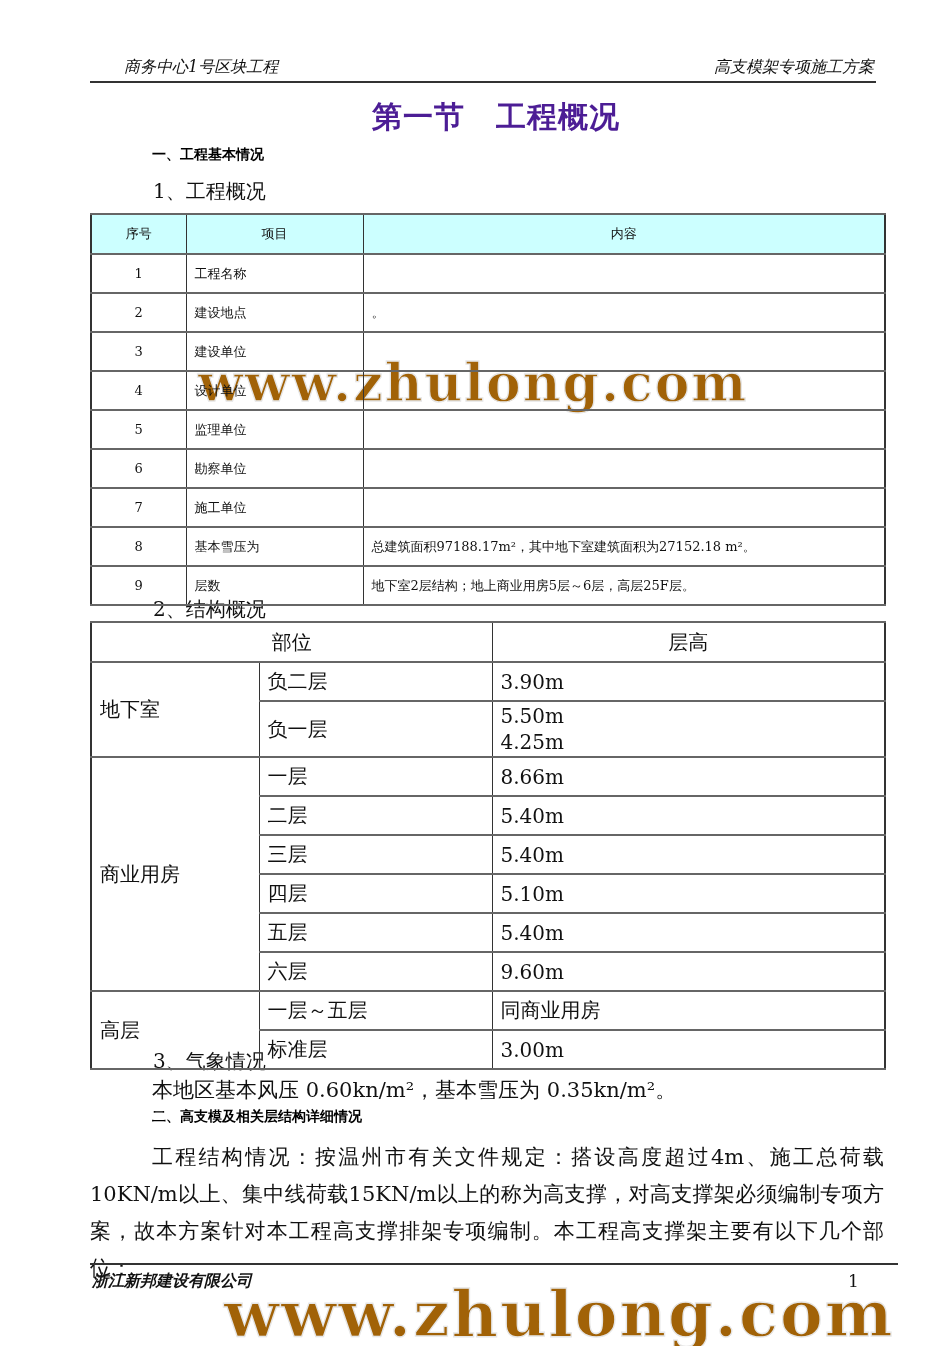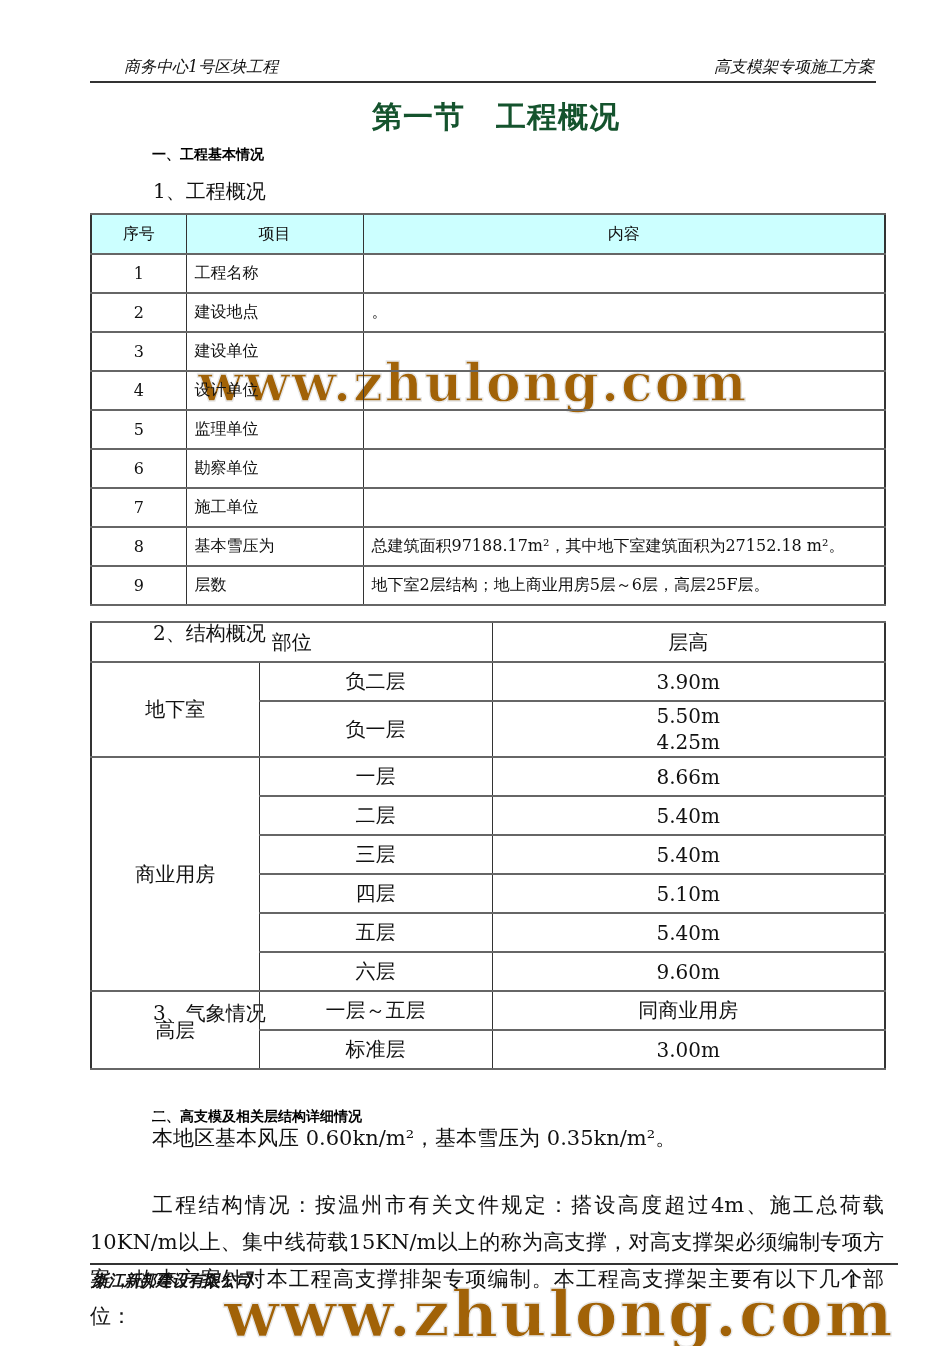--- a/index.html
+++ b/index.html
@@ -23,52 +23,52 @@
   .hdr-right { right:76px; }
   .hdr-rule  { position:absolute; left:90px; top:81px; width:786px; height:2px; background:#333; }
   .ftr-rule  { position:absolute; left:90px; top:1263px; width:808px; height:2px; background:#333; }
   .ftr-left  { position:absolute; left:92px; top:1271px; font-size:16px; font-style:italic; z-index:2;font-weight:bold; }
   .ftr-page  { position:absolute; left:848px; top:1271px; font-size:17px; z-index:2; }
 
   
   .title {
     position:absolute; left:0; right:0; top:97px; margin:0; padding-left:42px;
     text-align:center; font-family:"Liberation Sans","DejaVu Sans",sans-serif;
-    font-weight:bold; font-size:30px; letter-spacing:1px; color:#14532d;
+    font-weight:bold; font-size:30px; letter-spacing:1px; color:#4c1d95;
   }
   .h2 {
     position:absolute; left:152px; font-family:"Liberation Sans","DejaVu Sans",sans-serif;
     font-weight:bold; font-size:14px; color:#000; white-space:nowrap;
   }
   .h2-1 { top:146px; }
   .h2-2 { top:1108px; }
   .sub { position:absolute; left:153px; font-size:20px; white-space:nowrap; }
   .sub-1 { top:178px; }
-  .sub-2 { top:620px;text-align:right; }
-  .sub-3 { top:1000px; }
-
-  .bodyline { position:absolute; left:90px; width:794px; font-size:21px;margin-top:48px; }
+  .sub-2 { top:596px;text-align:right; }
+  .sub-3 { top:1048px; }
+
+  .bodyline { position:absolute; left:90px; width:794px; font-size:21px; }
   .weather { top:1076px; text-indent:62px; }
   .para2   { top:1139px; line-height:37px; text-indent:62px; text-align:justify; }
 
   
   table { border-collapse:collapse; table-layout:fixed; position:absolute; left:90px; z-index:1; }
-  .t1 { top:213px; width:794px; font-size:16px;padding-left:24px; }
+  .t1 { top:213px; width:794px; font-size:13px;padding-left:24px; }
   .t2 { top:621px; width:794px; font-size:20px; }
   td,th {
     border-left:1px solid #333; border-right:1px solid #333;
     border-top:2px solid #666; border-bottom:2px solid #666;
     font-weight:normal; padding:0 8px; overflow:hidden; background:transparent;
   }
   table { border:2px solid #333; }
   .t1 th { background:#ccffff; text-align:center; height:38px; }
   .t1 td { height:37px; }
   .t1 .c-no { text-align:center; }
   .t2 th { height:38px; }
-  .t2 td { text-align:center; }
+  .t2 td { text-align:left; }
   .r37 td { height:37px; }
   .r54 td { height:54px; }
   .two-line div { line-height:26px; }
 </style>
 </head>
 <body>
 
 <div class="page">
 
   <div class="wm wm-mid">www.zhulong.com</div>

